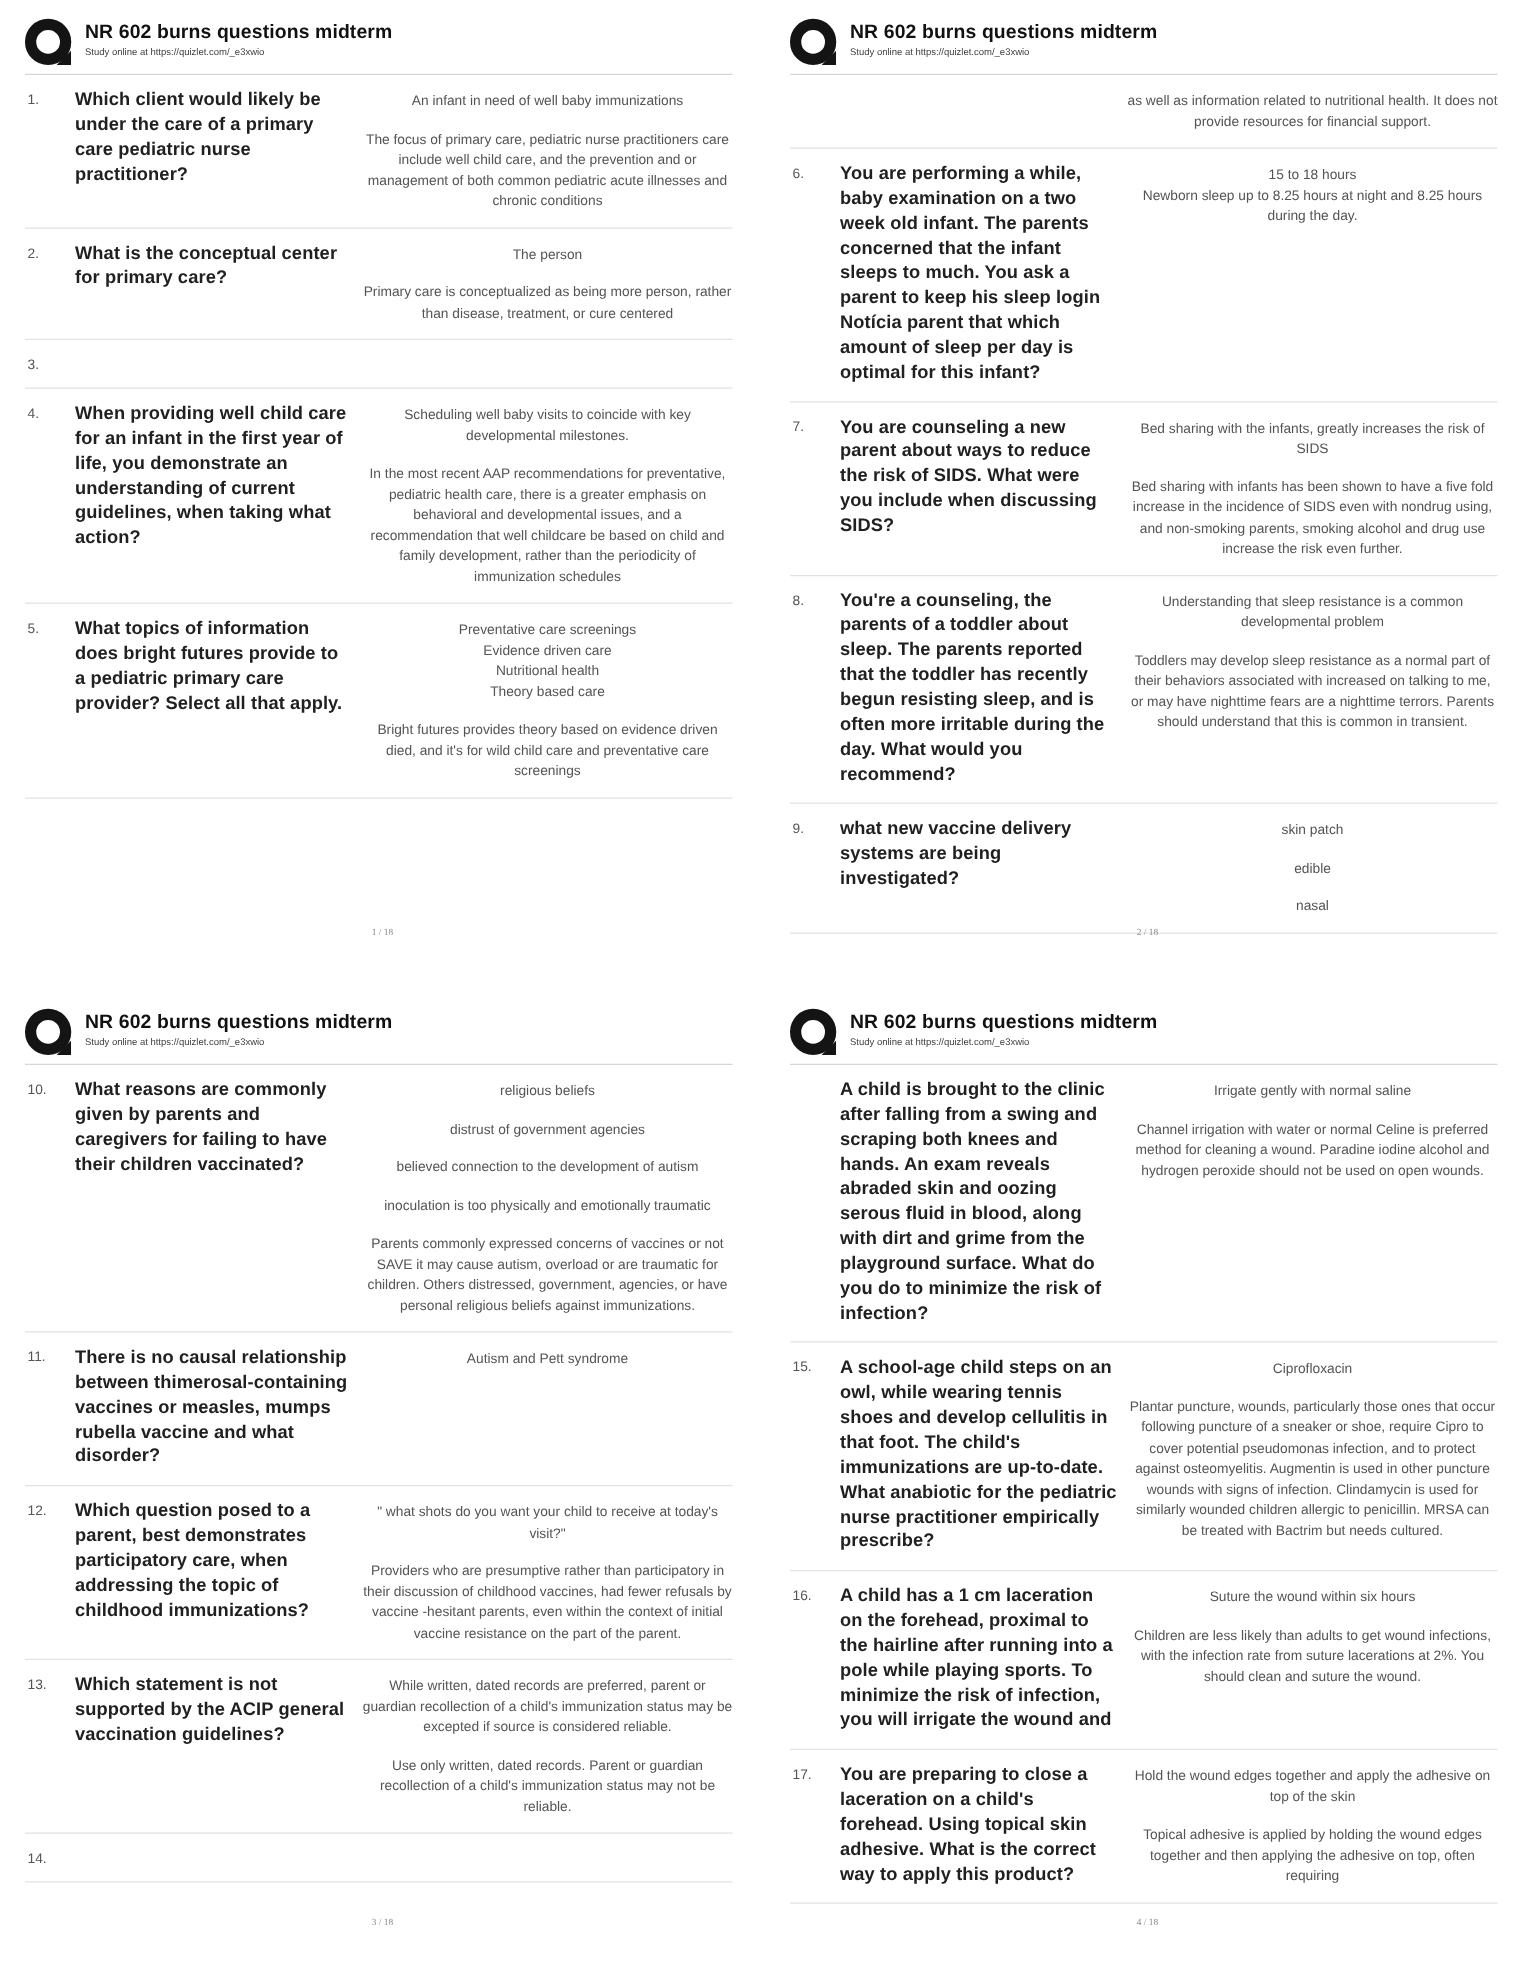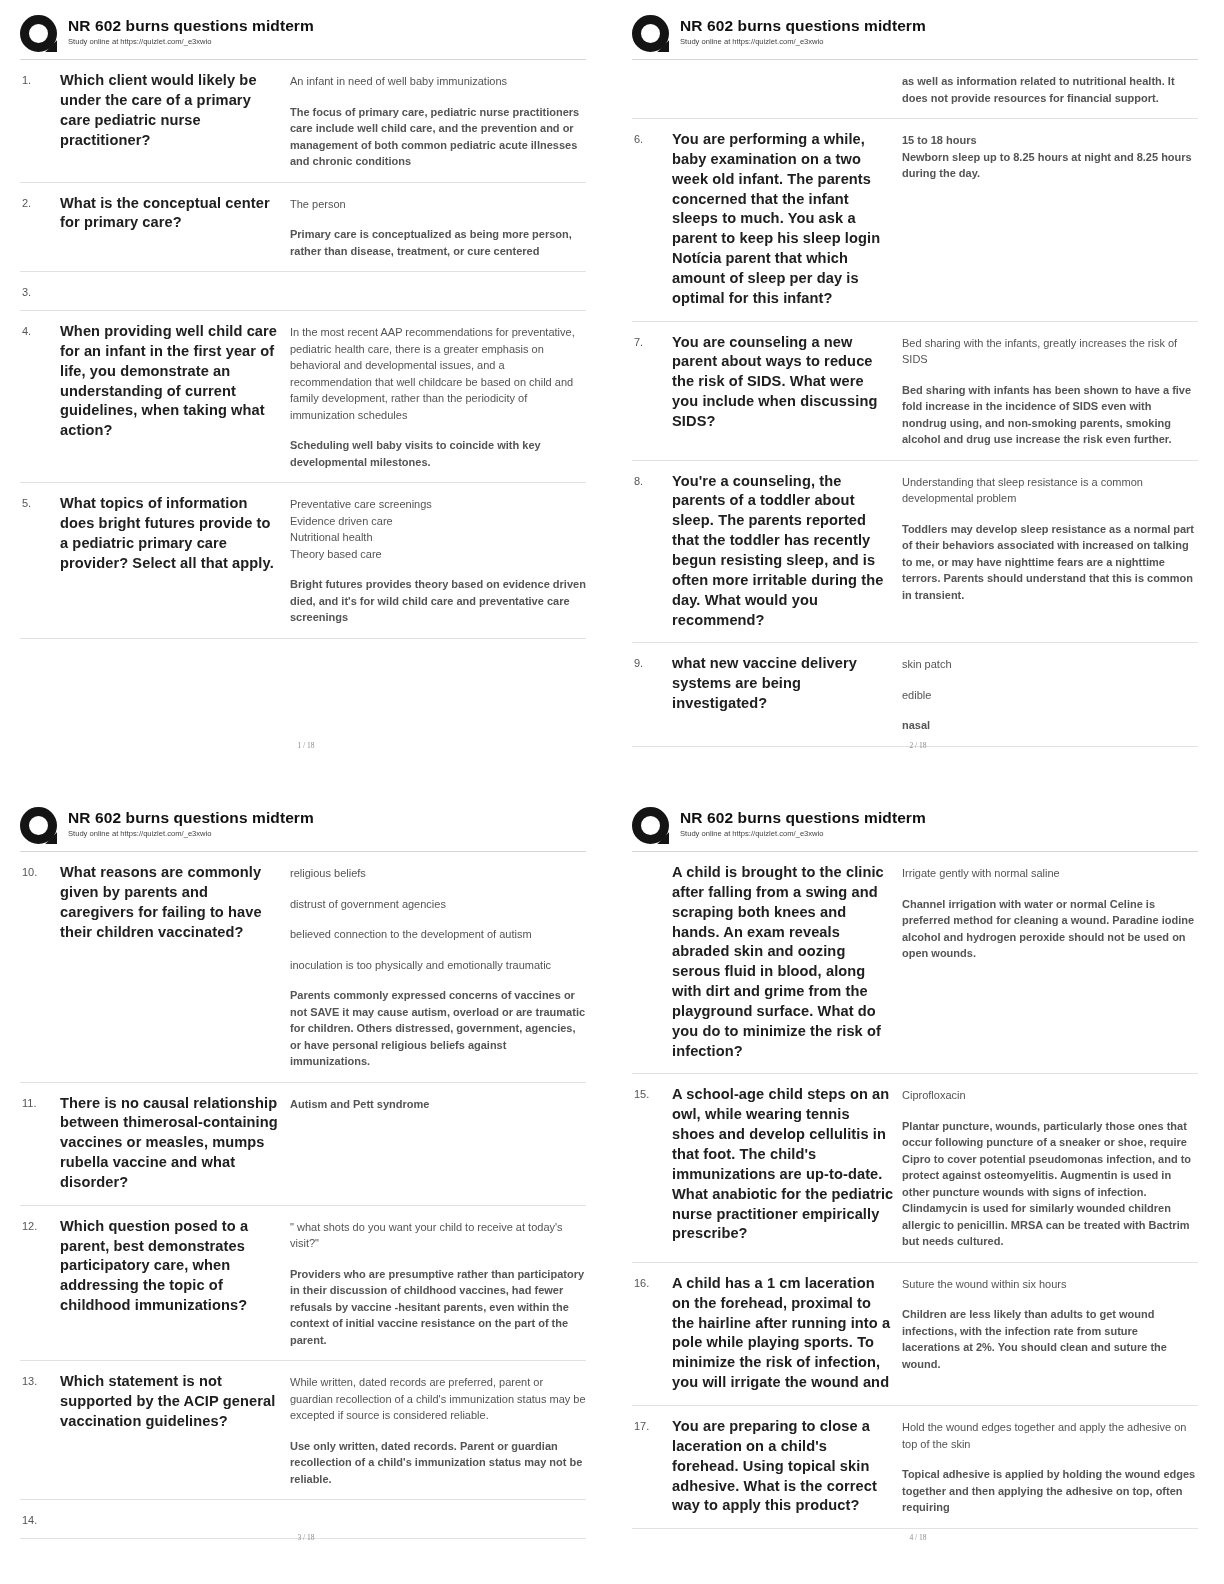--- a/index.html
+++ b/index.html
@@ -55,23 +55,24 @@
     font-size:11px; color:#555; padding-top:3px;
   }
   .qa-question {
     font-size:14.6px; font-weight:700; color:#202020;
     line-height:1.36; letter-spacing:0.1px;
     hyphens:auto; -webkit-hyphens:auto;
   }
   .qa-answer {
     font-size:11px; color:#545454; line-height:1.5;
     padding-top:2px;
+    text-align:center;
   }
   .qa-answer p { margin:0 0 14px 0; white-space:pre-line; }
-  .qa-answer p:last-child { margin-bottom:0;font-weight:bold; }
+  .qa-answer p:last-child { margin-bottom:0; }
 
   
   .page-footer {
     position:absolute; left:0; right:0; bottom:42px;
     text-align:center;
     font-size:7.5px; color:#8a8a8a;font-family:Liberation Serif, serif;
   }
 </style>
 </head>
 <body>
@@ -104,22 +105,22 @@
           <p>Primary care is conceptualized as being more person, rather than disease, treatment, or cure centered</p>
         </div>
       </div>
       <div class="qa-row">
         <div class="qa-num">3.</div>
       </div>
       <div class="qa-row">
         <div class="qa-num">4.</div>
         <div class="qa-question">When providing well child care for an infant in the first year of life, you demonstrate an understanding of current guidelines, when taking what action?</div>
         <div class="qa-answer">
+          <p>Scheduling well baby visits to coincide with key developmental milestones.</p>
           <p>In the most recent AAP recommendations for preventative, pediatric health care, there is a greater emphasis on behavioral and developmental issues, and a recommendation that well childcare be based on child and family development, rather than the periodicity of immunization schedules</p>
-          <p>Scheduling well baby visits to coincide with key developmental milestones.</p>
         </div>
       </div>
       <div class="qa-row">
         <div class="qa-num">5.</div>
         <div class="qa-question">What topics of information does bright futures provide to a pediatric primary care provider? Select all that apply.</div>
         <div class="qa-answer">
           <p>Preventative care screenings
 Evidence driven care
 Nutritional health
 Theory based care</p>

